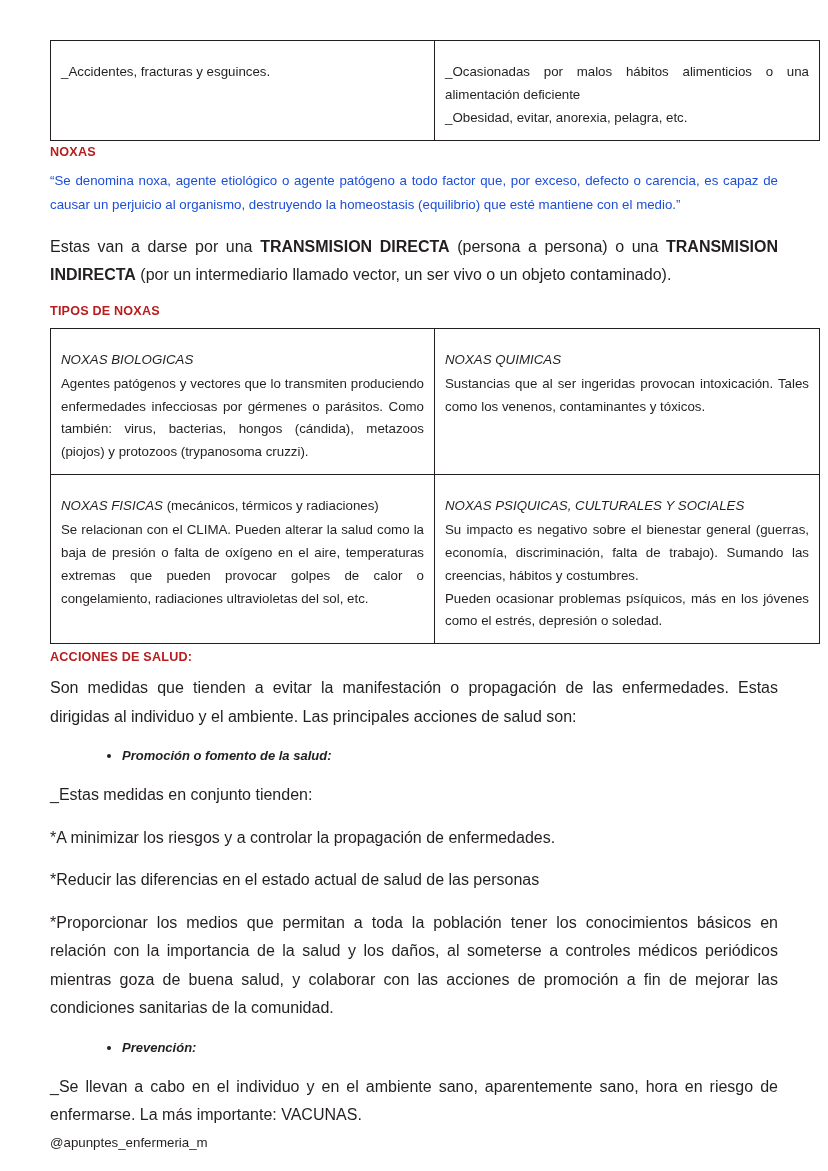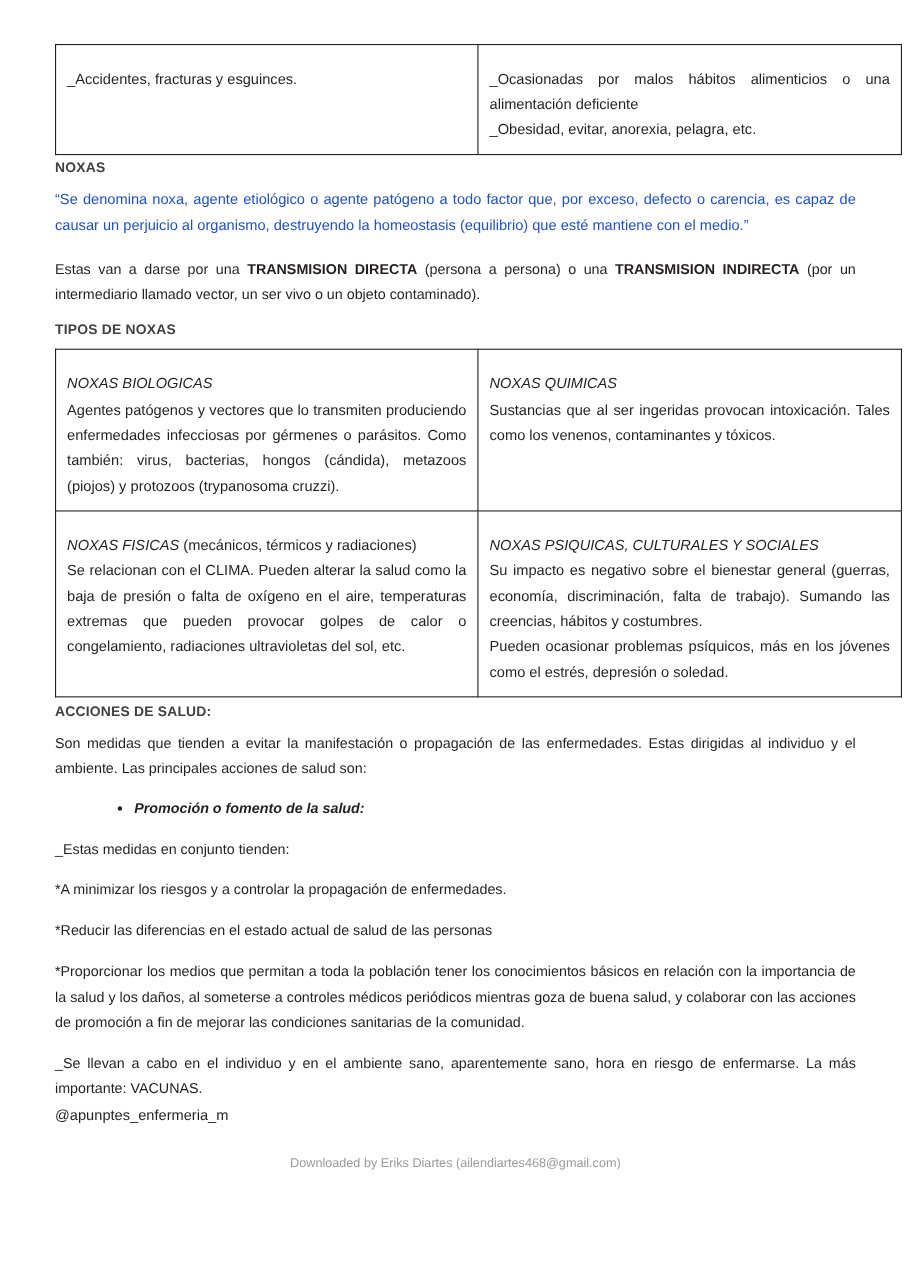--- a/index.html
+++ b/index.html
@@ -44,31 +44,31 @@
     margin-bottom: 1px;
   }
   .cell-head .norm {
     font-style: normal;
   }
   .cell-p { display: block; margin: 0; }
   .cell-p + .cell-p { margin-top: 0; }
 
   
   .heading {
-    color: #404040;
+    color: #b91c1c;
     font-weight: bold;
     font-size: 12.6px;
     letter-spacing: .2px;
     margin: 6px 0 10px 0;
   }
   .heading.tight { margin-top: 4px; }
 
   
   p.para {
-    font-size: 13px;
+    font-size: 16px;
     line-height: 1.78;
     margin: 0 0 14px 0;
     text-align: justify;
     text-justify: inter-word;
   }
   p.quote {
     color: #1d4ed8;
     font-size: 13.3px;
     line-height: 1.82;
     margin: 0 0 16px 0;
@@ -162,19 +162,22 @@
 
   <ul class="bullets">
     <li>Promoción o fomento de la salud:</li>
   </ul>
 
   <p class="para">_Estas medidas en conjunto tienden:</p>
   <p class="para">*A minimizar los riesgos y a controlar la propagación de enfermedades.</p>
   <p class="para">*Reducir las diferencias en el estado actual de salud de las personas</p>
   <p class="para">*Proporcionar los medios que permitan a toda la población tener los conocimientos básicos en relación con la importancia de la salud y los daños, al someterse a controles médicos periódicos mientras goza de buena salud, y colaborar con las acciones de promoción a fin de mejorar las condiciones sanitarias de la comunidad.</p>
 
+  <ul class="bullets">
+    <li>Prevención:</li>
+  </ul>
 
   <p class="para last">_Se llevan a cabo en el individuo y en el ambiente sano, aparentemente sano, hora en riesgo de enfermarse. La más importante: VACUNAS.</p>
 
   <div class="handle">@apunptes_enfermeria_m</div>
 
   <div class="footer">Downloaded by Eriks Diartes (ailendiartes468@gmail.com)</div>
 </div>
 
 </body></html>

